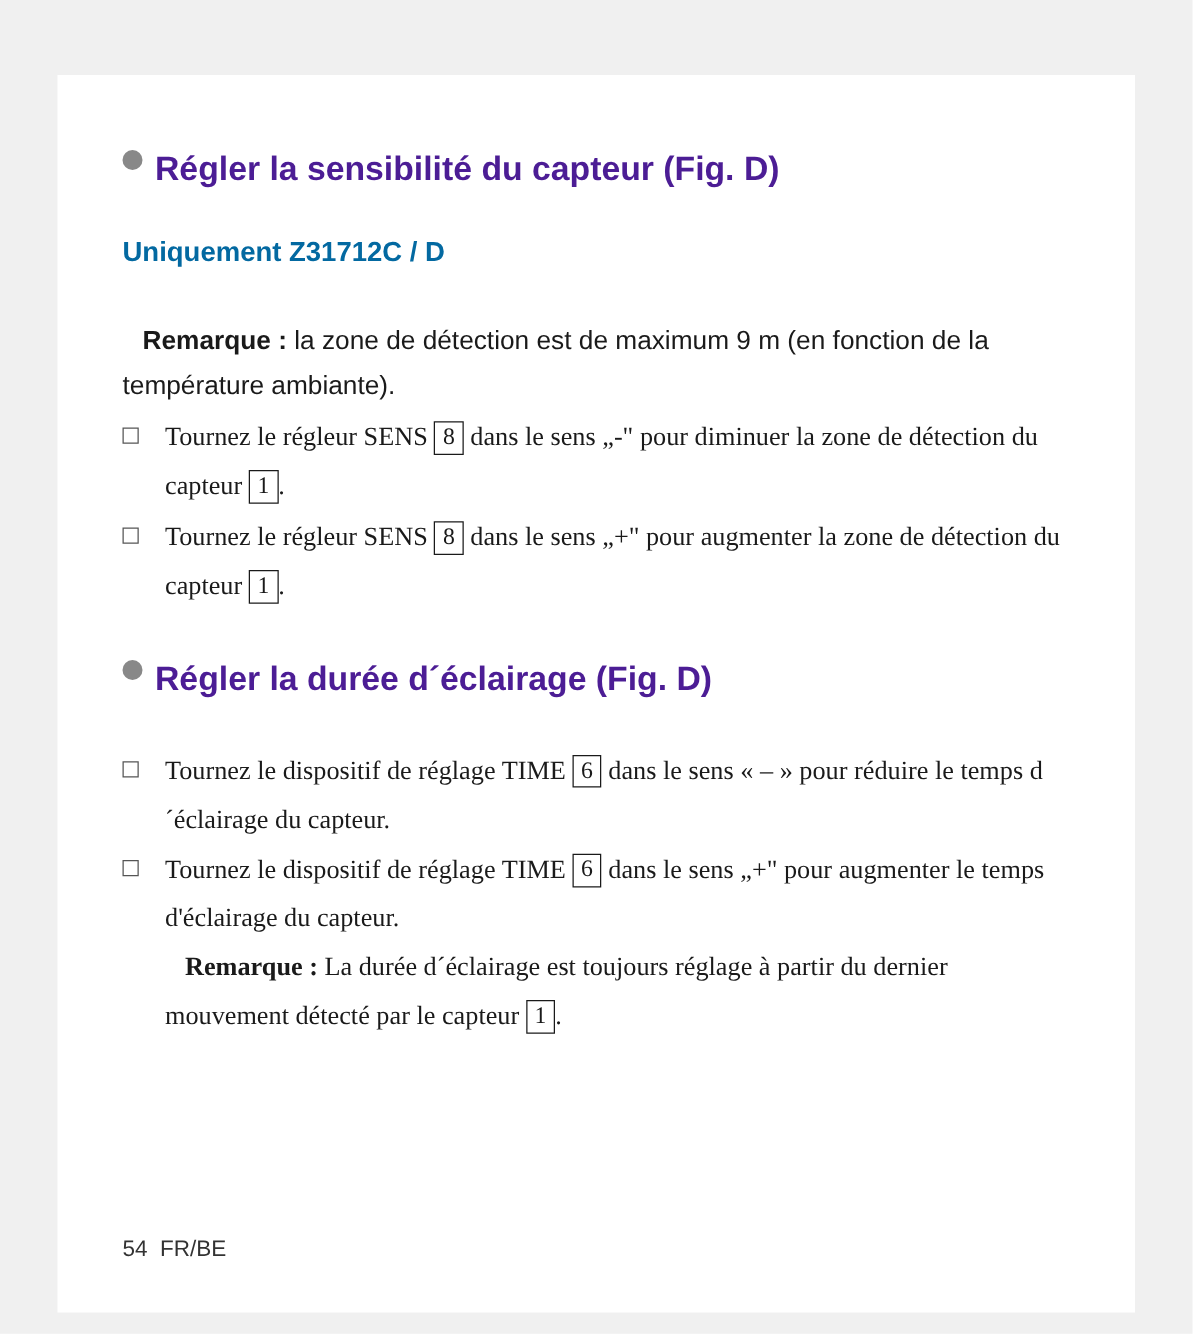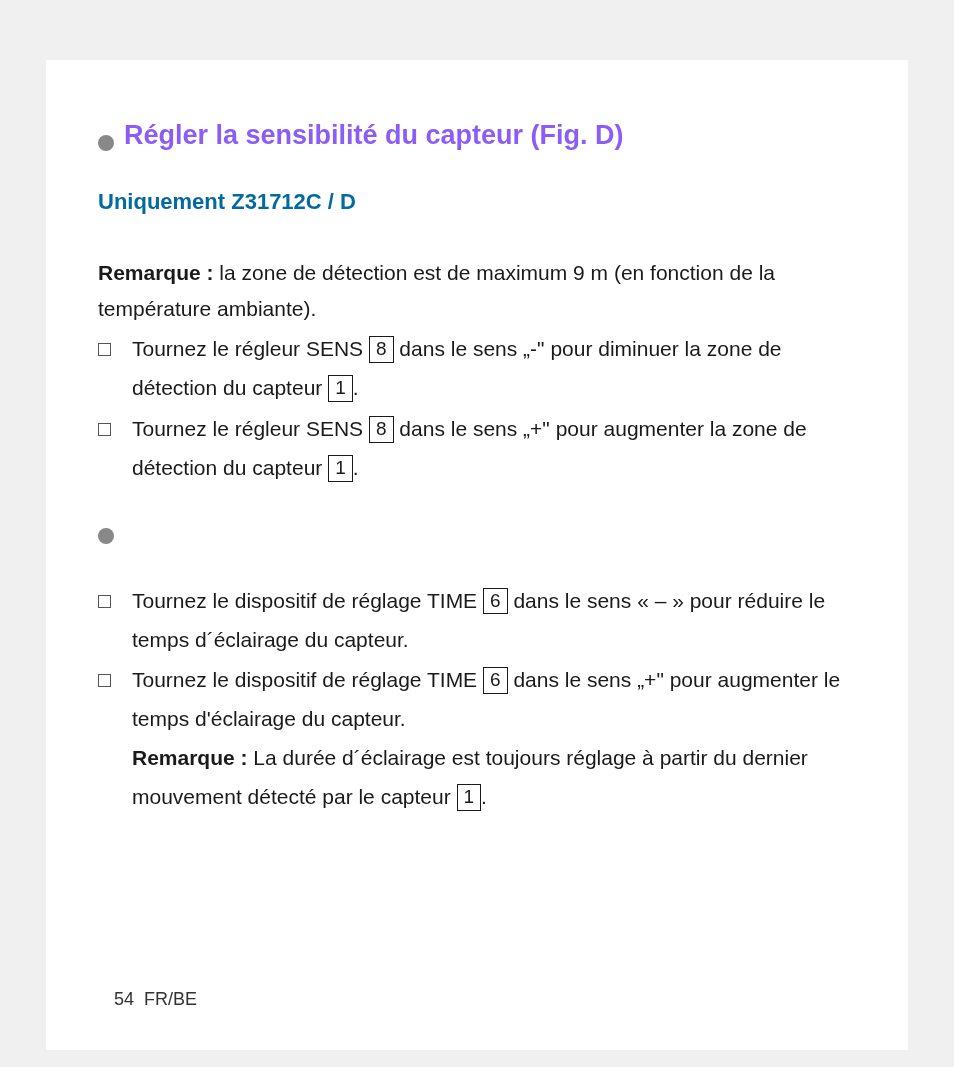--- a/index.html
+++ b/index.html
@@ -15,24 +15,24 @@
   .page {
     background: #ffffff;
     margin: 0 46px;
     padding: 60px 52px 40px 52px;
     height: 990px;
     position: relative;
   }
   .heading {
     font-size: 27px;
     font-weight: bold;
-    color: #8b5cf6;
+    color: #4c1d95;
     margin-bottom: 38px;
     display: flex;
-    align-items: flex-end;
+    align-items: flex-start;
   }
   .bullet-icon {
     display: inline-block;
     width: 16px;
     height: 16px;
     background: #888888;
     border-radius: 50%;
     margin-right: 10px;
     flex-shrink: 0;
   }
@@ -40,55 +40,55 @@
     font-size: 22px;
     font-weight: bold;
     color: #0369a1;
     margin-bottom: 40px;
   }
   .para {
     font-size: 21px;
     line-height: 1.7;
     margin-bottom: 4px;
   }
-  .bold { font-weight: bold; }
+  .bold { font-weight: bold; margin-left: 16px; }
   .item {
     font-size: 21px;
     line-height: 1.85;
     display: flex;
     margin-bottom: 2px;
   }
   .chk {
     flex-shrink: 0;
     width: 34px;
     font-size: 15px;
     padding-top: 7px;
   }
   .chk-box {
     display: inline-block;
     width: 13px;
     height: 13px;
     border: 1px solid #555;
   }
-  .item-text { flex: 1; }
+  .item-text { flex: 1; font-family: Liberation Serif, serif; }
   .numbox {
     display: inline-block;
     border: 1.5px solid #1a1a1a;
     padding: 0 6px;
     font-size: 19px;
     line-height: 1.3;
     vertical-align: baseline;
     position: relative;
     top: -1px;
   }
   .section-gap { height: 38px; }
   .footer {
     position: absolute;
     bottom: 40px;
-    left: 68px;
+    left: 52px;
     font-size: 18px;
     color: #333;
   }
 </style>
 </head>
 <body>
 
 <div class="page">
 
   <div class="heading">
@@ -113,20 +113,21 @@
     <div class="chk"><span class="chk-box"></span></div>
     <div class="item-text">
       <span>Tournez le régleur SENS </span><span class="numbox">8</span><span> dans le sens „+" pour augmenter la zone de détection du capteur </span><span class="numbox">1</span><span>.</span>
     </div>
   </div>
 
   <div class="section-gap"></div>
 
   <div class="heading">
     <span class="bullet-icon"></span>
+    <span>Régler la durée d´éclairage (Fig. D)</span>
   </div>
 
 
   <div class="item">
     <div class="chk"><span class="chk-box"></span></div>
     <div class="item-text">
       <span>Tournez le dispositif de réglage TIME </span><span class="numbox">6</span><span> dans le sens « – » pour réduire le temps d´éclairage du capteur.</span>
     </div>
   </div>
 

